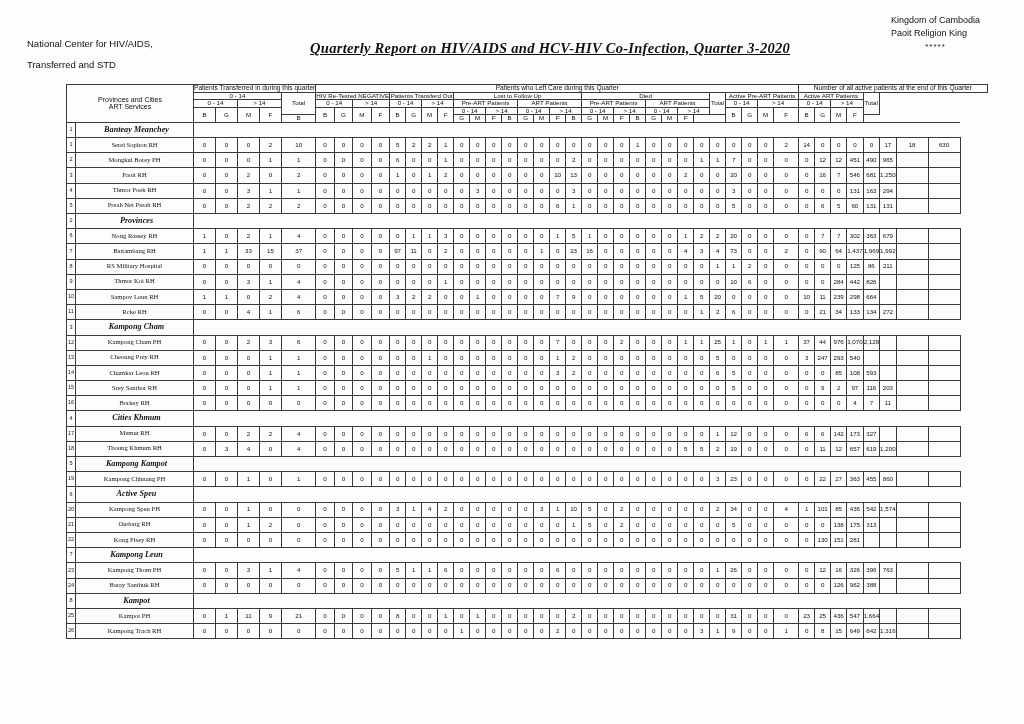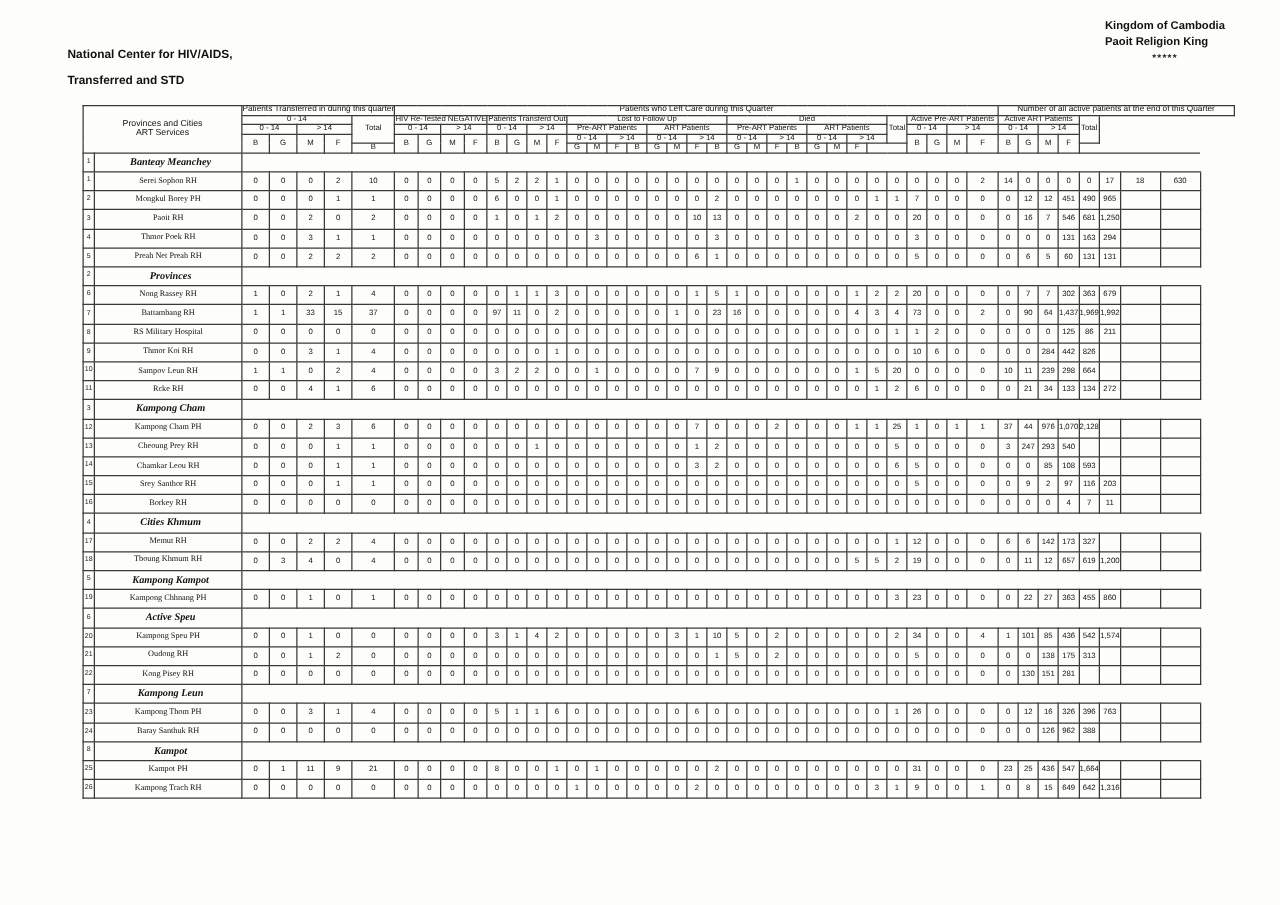--- a/index.html
+++ b/index.html
@@ -8,26 +8,26 @@
     background:#fdfdfb;
     font-family:"Liberation Sans", sans-serif;
     color:#111;
     overflow:hidden;
     position:relative;
   }
   .page{position:relative;width:1024px;height:724px;}
 
   
   .hdr-left{
-    position:absolute;left:54px;top:33px;
-    font-size:9.5px;font-weight:bold;line-height:21px;
+    position:absolute;left:27px;top:33px;
+    font-size:9.5px;font-weight:normal;line-height:21px;
   }
   .hdr-right{
     position:absolute;right:44px;top:14px;
-    font-size:9px;font-weight:bold;line-height:13px;text-align:left;margin-left:20px;
+    font-size:9px;font-weight:normal;line-height:13px;text-align:left;margin-left:20px;
   }
   .hdr-stars{font-size:8px;text-align:center;letter-spacing:1px;}
   .title{
     position:absolute;left:310px;top:40px;
     font-family:"Liberation Serif", serif;
     font-size:14.5px;font-style:italic;font-weight:bold;
     text-decoration:underline;
     letter-spacing:.3px;
     white-space:nowrap;
   }
@@ -86,20 +86,21 @@
     <div>National Center for HIV/AIDS,</div>
     <div>Transferred and STD</div>
   </div>
 
   <div class="hdr-right">
     <div>Kingdom of Cambodia</div>
     <div>Paoit Religion King</div>
     <div class="hdr-stars">*****</div>
   </div>
 
+  <div class="title">Quarterly Report on HIV/AIDS and HCV-HIV Co-Infection, Quarter 3-2020</div>
 
   <div class="tbl-wrap">
     <table class="grid">
       <colgroup>
         <col class="c-idx">
         <col class="c-name">
         <col class="c-n">
           <col class="c-n">
           <col class="c-n">
           <col class="c-n">

